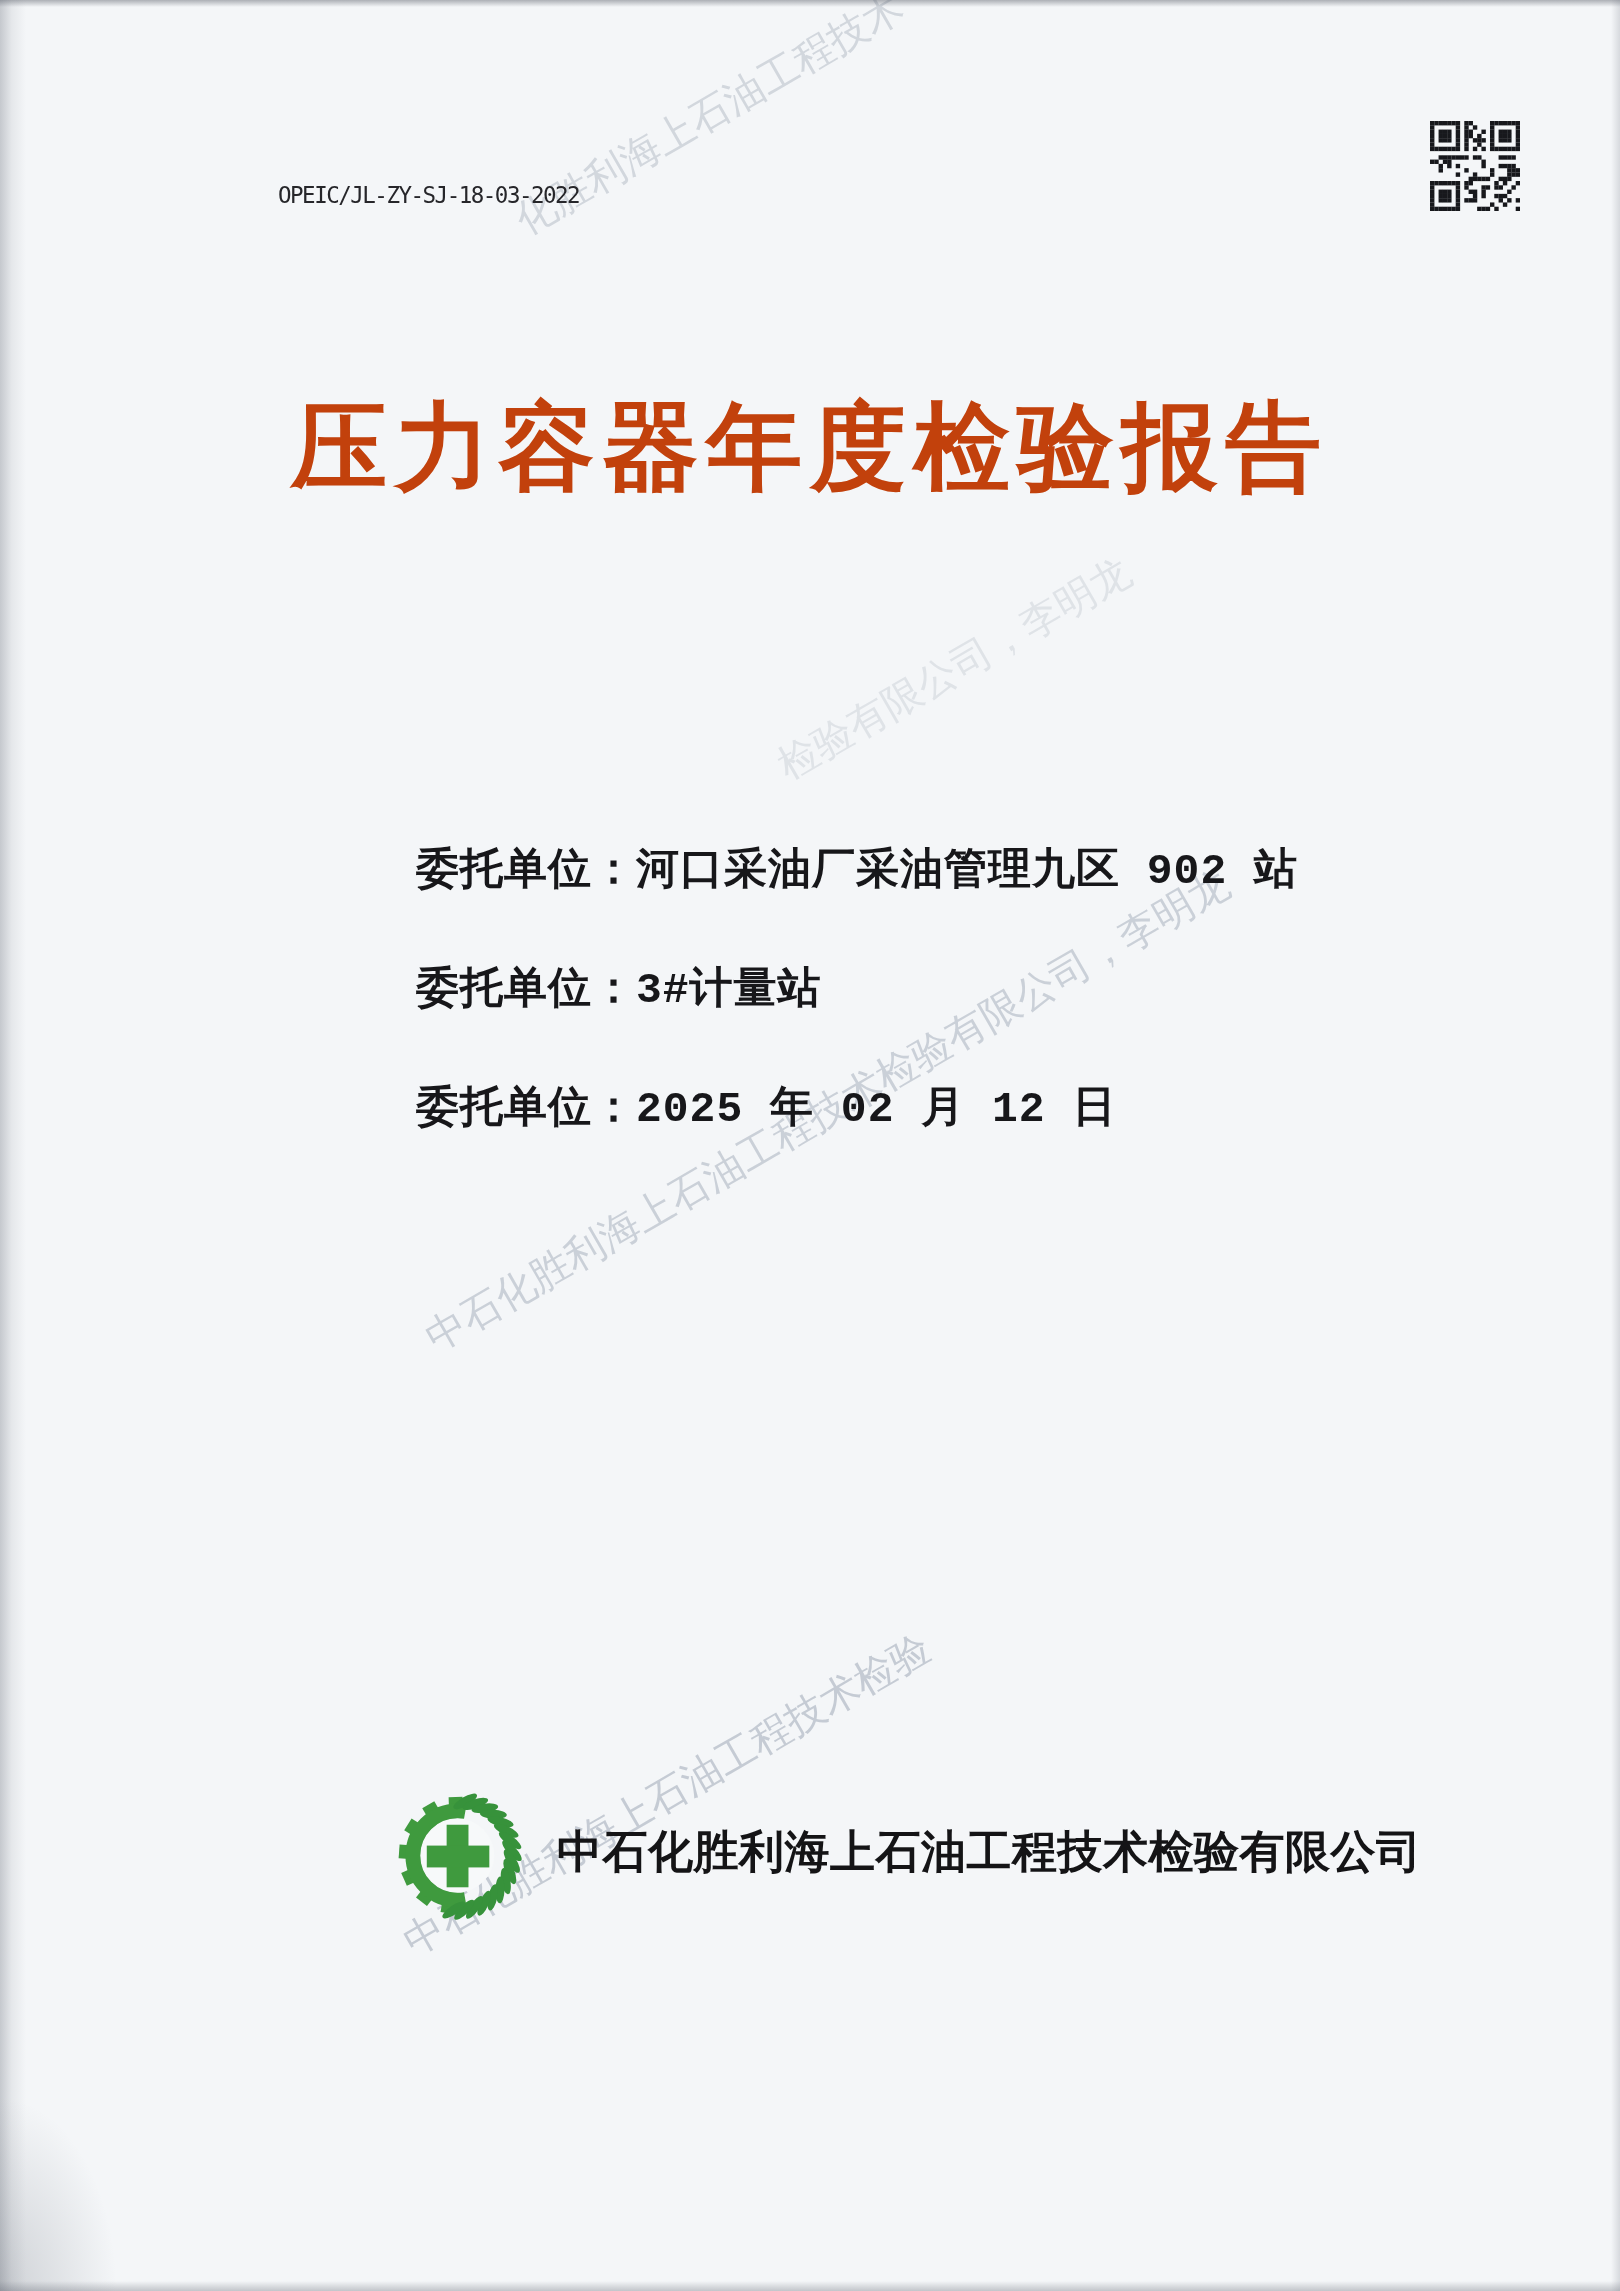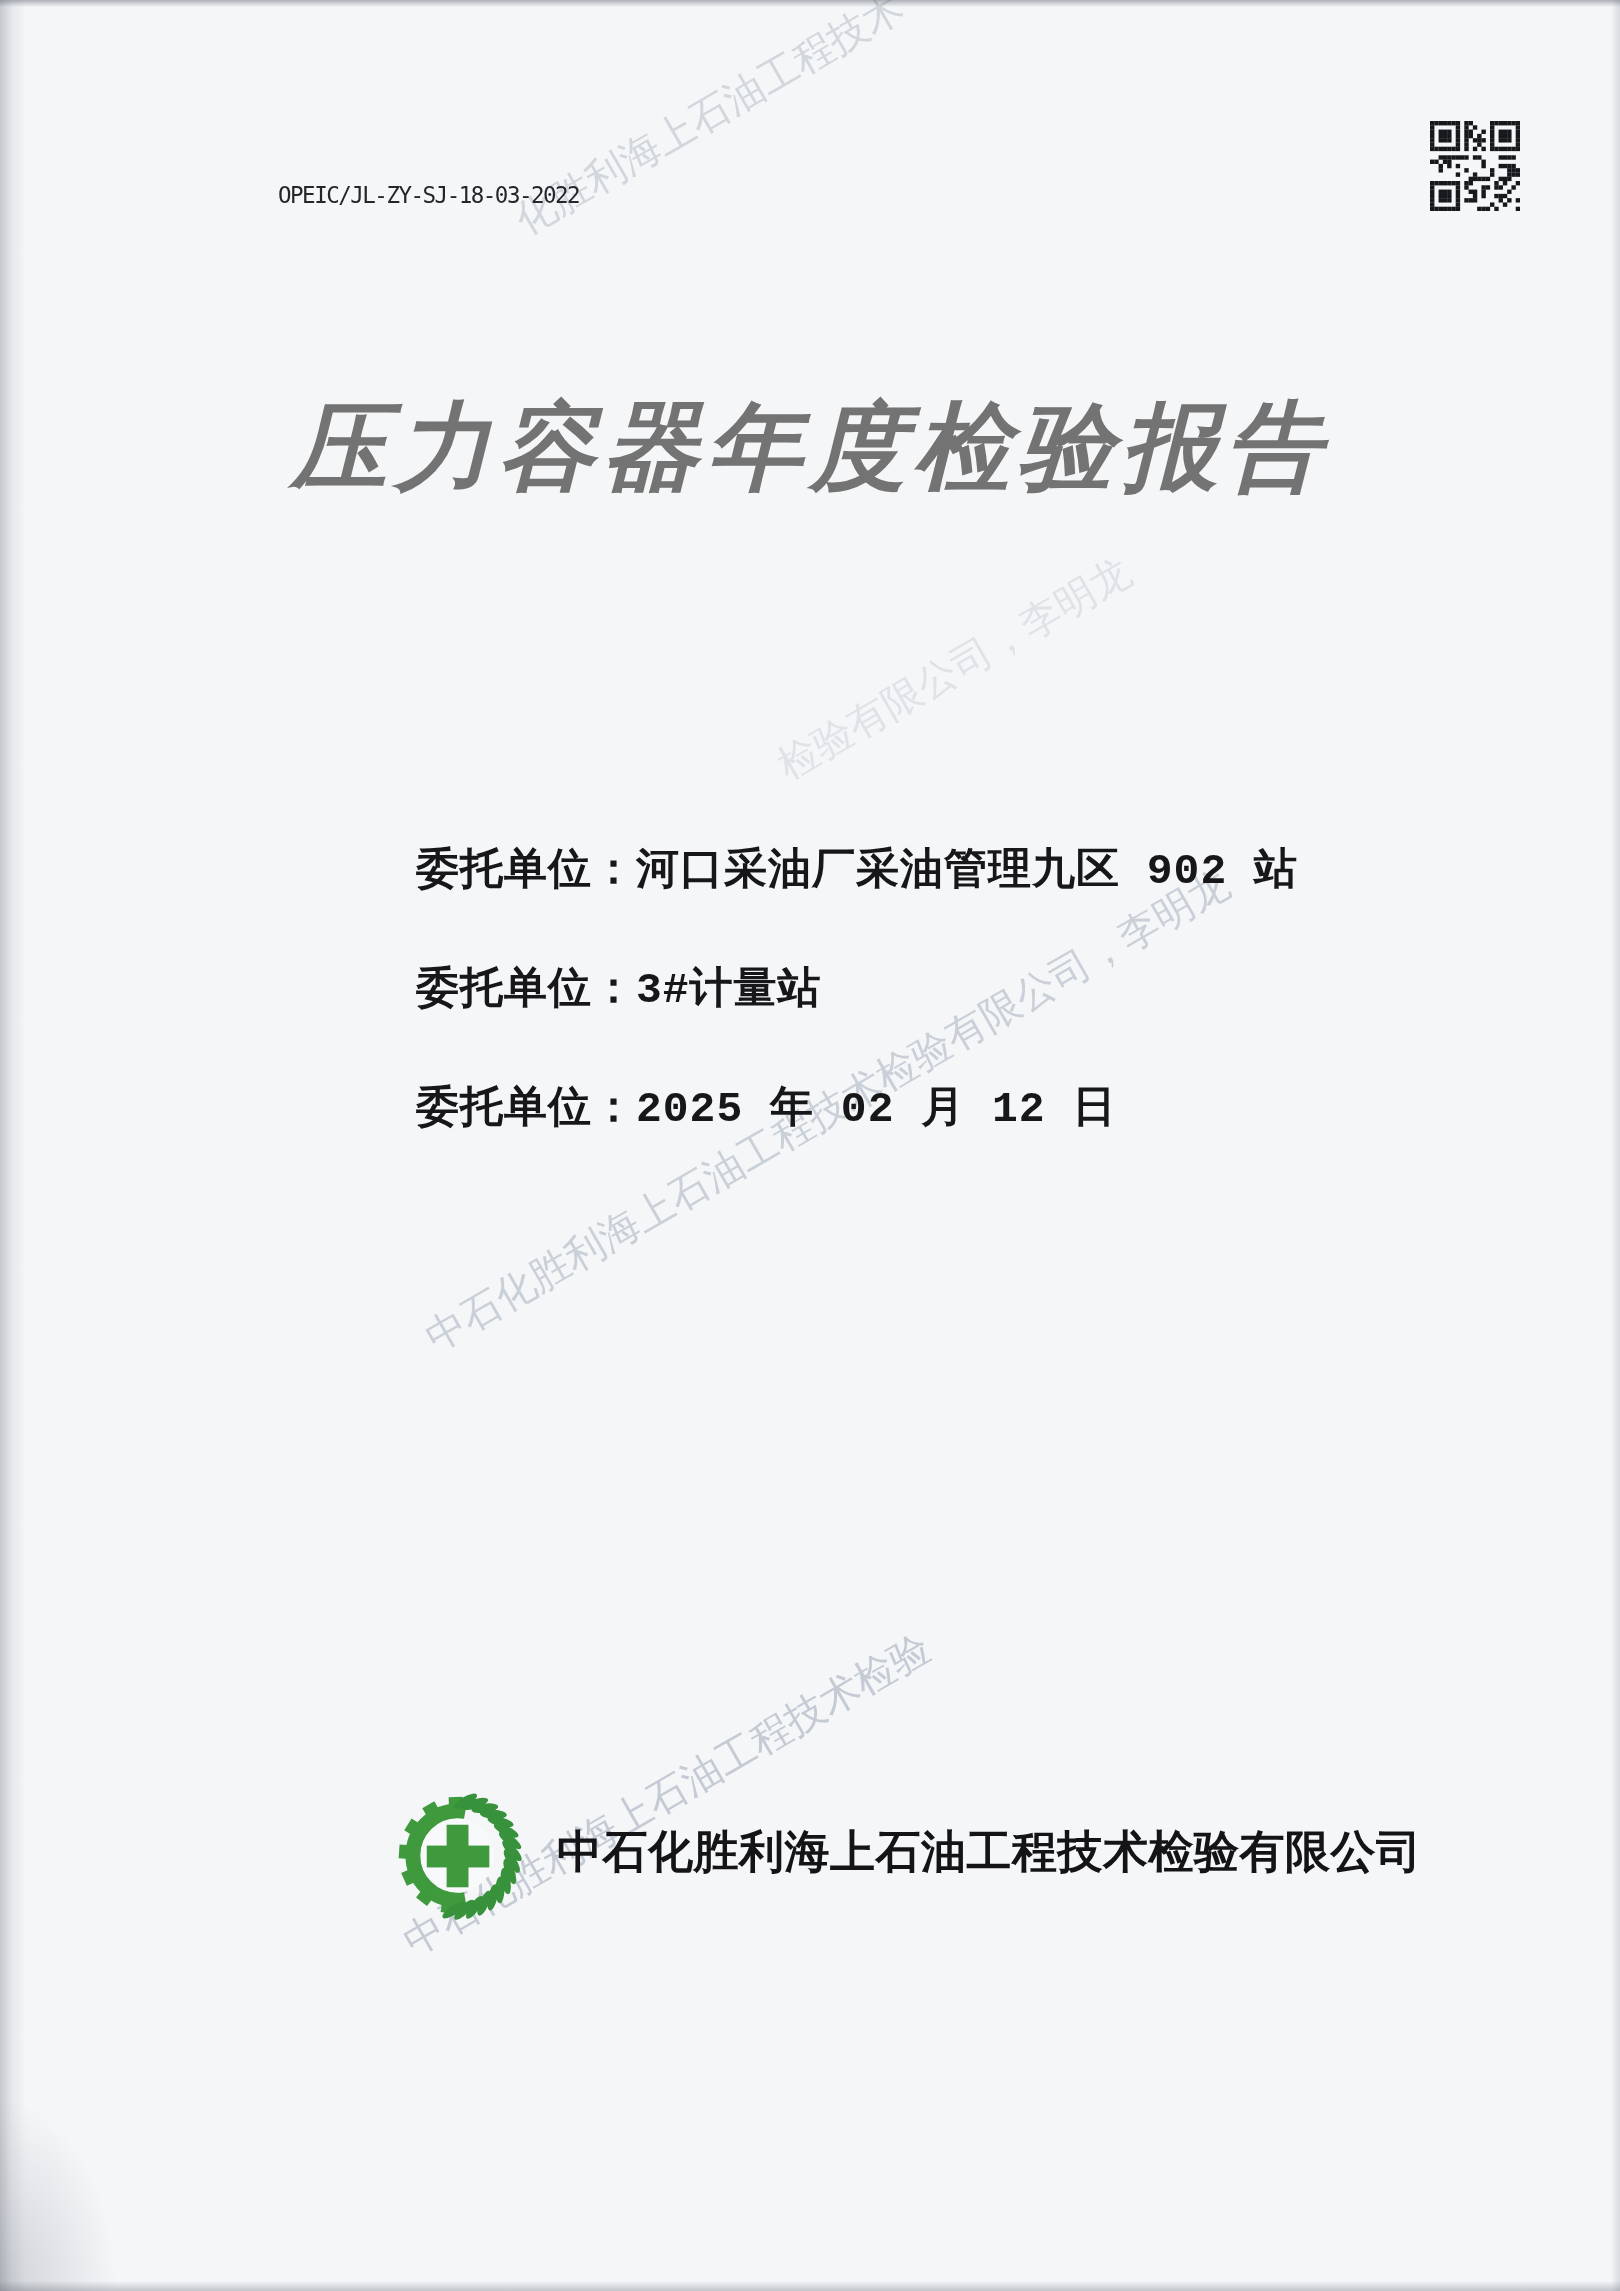--- a/index.html
+++ b/index.html
@@ -41,21 +41,21 @@
     position:absolute;left:278px;top:182px;
     font-family:"DejaVu Sans Mono","Liberation Mono",monospace;
     font-size:22.5px;letter-spacing:-1.5px;color:#26262a;
   }
 
   .qr{position:absolute;left:1430px;top:121px;width:90px;height:90px;}
 
   .title{
     position:absolute;left:50%;top:384px;transform:translateX(-50%);
     font-size:96px;font-weight:800;letter-spacing:7.8px;
-    white-space:nowrap;color:#737373;margin:0;font-style:italic;
+    white-space:nowrap;color:#c2410c;margin:0;
   }
   .report-line{
     position:absolute;left:50%;top:568px;transform:translateX(-50%);
     font-size:38px;letter-spacing:2px;white-space:nowrap;color:#1d1d1f;
   }
 
   .fields{position:absolute;left:416px;top:849px;font-family:Liberation Mono, monospace;}
   .field-row{
     height:45px;line-height:45px;margin-bottom:74px;
     font-size:43px;font-weight:700;white-space:nowrap;color:#17171a;

